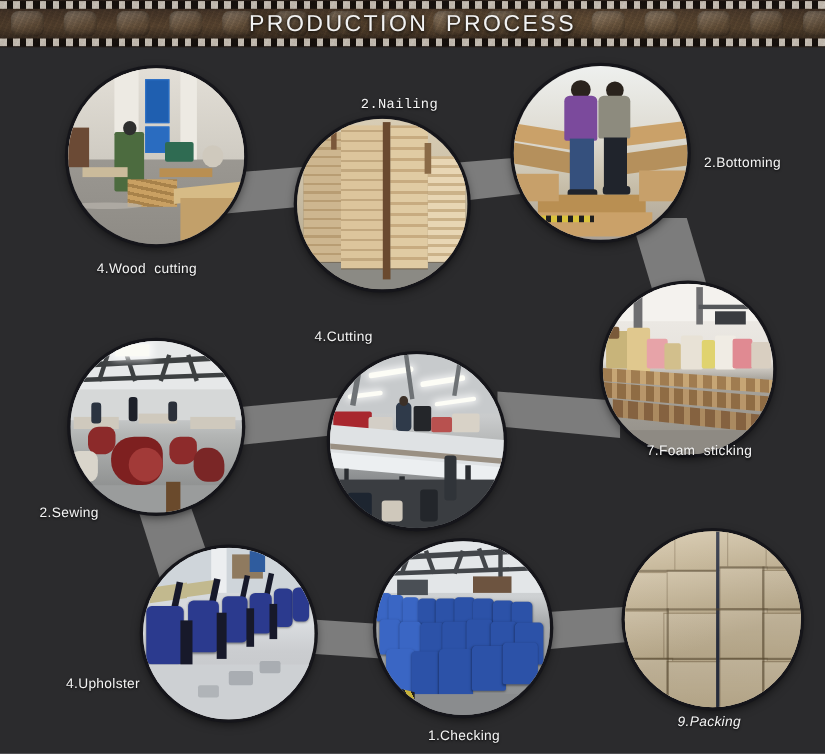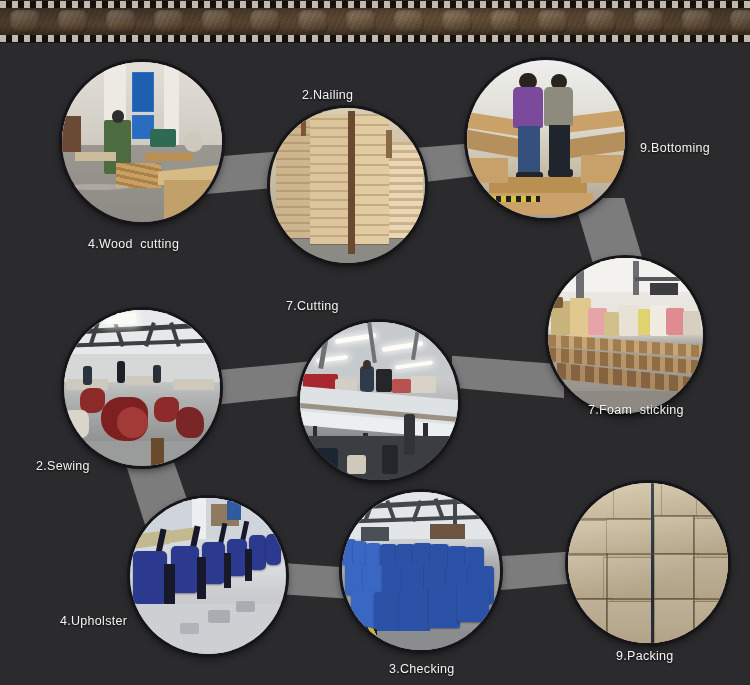--- a/index.html
+++ b/index.html
@@ -149,20 +149,21 @@
         <div class="frame" style="left: 538px;"></div>
         <div class="frame" style="left: 586px;"></div>
         <div class="frame" style="left: 634px;"></div>
         <div class="frame" style="left: 682px;"></div>
         <div class="frame" style="left: 730px;"></div>
       </div>
     <div class="sprockets top"></div>
     <div class="sprockets bottom"></div>
     <div class="grain"></div>
   </div>
+  <div class="title">PRODUCTION  PROCESS</div>
 
   <div class="ribbon" style="left:196px;top:150px;width:100px;height:46px;
               clip-path:polygon(0% 18%,100% 0%,100% 78%,0% 98%);"></div>
 
   <div class="ribbon" style="left:400px;top:140px;width:100px;height:46px;
               clip-path:polygon(0% 20%,100% 2%,100% 72%,0% 98%);"></div>
 
   <div class="ribbon" style="left:566px;top:198px;width:94px;height:120px;
               clip-path:polygon(8% 0%,62% 0%,100% 100%,46% 100%);"></div>
 
@@ -215,21 +216,21 @@
           <div class="slat" style="left:4%;top:8%;width:22%;height:76%;background:repeating-linear-gradient(0deg,#cdb68f 0 6px,#b89d73 6px 8px);"></div>
           <div class="slat" style="left:26%;top:4%;width:26%;height:84%;background:repeating-linear-gradient(0deg,#dcc59c 0 7px,#c2a87f 7px 9px);"></div>
           <div class="post" style="left:50%;top:2%;width:5%;height:92%;background:#6a4a2f;"></div>
           <div class="slat" style="left:55%;top:4%;width:22%;height:84%;background:repeating-linear-gradient(0deg,#e0cba3 0 8px,#c7ab80 8px 10px);"></div>
           <div class="slat" style="left:77%;top:22%;width:22%;height:62%;background:repeating-linear-gradient(0deg,#e8d6b4 0 5px,#cbb289 5px 8px);"></div>
           <div class="post" style="left:75%;top:14%;width:4%;height:18%;background:#8a6a46;"></div>
           <div class="post" style="left:20%;top:0%;width:3%;height:18%;background:#7a573a;"></div>
         </div>
       </div>
     </div>
-    <div class="cap" style="left:302px;top:88px;">2.Nailing</div>
+    <div class="cap" style="left:328px;top:88px;font-family:Liberation Mono, monospace;">2.Nailing</div>
   </div>
 
   <div class="node" style="left:0;top:0;">
     <div class="circle" style="left:467px;top:60px;width:158px;height:158px;">
       <div class="ph">
         <div class="s3">
           <div class="frm" style="left:0;top:36%;width:40%;height:10%;transform:skewY(9deg);"></div>
           <div class="frm" style="left:0;top:48%;width:46%;height:12%;transform:skewY(10deg);background:#b5905c;"></div>
           <div class="frm" style="left:56%;top:34%;width:44%;height:10%;transform:skewY(-7deg);"></div>
           <div class="frm" style="left:58%;top:48%;width:42%;height:12%;transform:skewY(-8deg);background:#b5905c;"></div>
@@ -242,21 +243,21 @@
           <div class="dark" style="left:31%;top:71%;width:17%;height:5%;border-radius:3px;"></div>
           <div class="dark" style="left:51%;top:69%;width:16%;height:5%;border-radius:3px;"></div>
           <div class="plat" style="left:14%;top:74%;width:62%;height:12%;"></div>
           <div class="plat" style="left:10%;top:84%;width:70%;height:14%;background:#caa169;"></div>
           <div class="blk" style="left:12%;top:86%;width:34%;height:4%;background:repeating-linear-gradient(90deg,#1f1f1f 0 5px,#d9c33d 5px 10px);"></div>
           <div class="frm" style="left:0;top:62%;width:26%;height:16%;background:#c7a06a;"></div>
           <div class="frm" style="left:72%;top:60%;width:28%;height:18%;background:#c7a06a;"></div>
         </div>
       </div>
     </div>
-    <div class="cap" style="left:640px;top:141px;">9.Bottoming</div>
+    <div class="cap" style="left:640px;top:141px;">2.Bottoming</div>
   </div>
 
   <div class="node" style="left:0;top:0;">
     <div class="circle" style="left:548px;top:258px;width:155px;height:155px;">
       <div class="ph">
         <div class="s4">
           <div class="blk" style="left:0;top:0;width:100%;height:22%;background:#f4f2ee;"></div>
           <div class="blk" style="left:18%;top:4%;width:5%;height:26%;background:#6e6e70;"></div>
           <div class="blk" style="left:55%;top:2%;width:4%;height:22%;background:#6e6e70;"></div>
           <div class="blk" style="left:56%;top:12%;width:32%;height:3%;background:#55575a;"></div>
@@ -310,21 +311,21 @@
           <div class="leg" style="left:40%;top:70%;width:3%;height:28%;"></div>
           <div class="leg" style="left:78%;top:64%;width:3%;height:30%;"></div>
           <div class="blk" style="left:0;top:72%;width:100%;height:28%;background:#3a3d41;"></div>
           <div class="blk" style="left:10%;top:80%;width:14%;height:14%;background:#1d2530;border-radius:3px;"></div>
           <div class="blk" style="left:30%;top:84%;width:12%;height:12%;background:#cfc8bb;border-radius:3px;"></div>
           <div class="blk" style="left:52%;top:78%;width:10%;height:18%;background:#23262b;border-radius:3px;"></div>
           <div class="blk" style="left:66%;top:58%;width:7%;height:26%;background:#303439;border-radius:3px;"></div>
         </div>
       </div>
     </div>
-    <div class="cap" style="left:286px;top:299px;">7.Cutting</div>
+    <div class="cap" style="left:286px;top:299px;">4.Cutting</div>
   </div>
 
   <div class="node" style="left:0;top:0;">
     <div class="circle" style="left:64px;top:310px;width:156px;height:156px;">
       <div class="ph">
         <div class="s6">
           <div class="blk" style="left:0;top:0;width:100%;height:30%;background:#e6e8e9;"></div>
           <div class="truss" style="left:0;top:10%;width:100%;height:3%;transform:skewY(-3deg);"></div>
           <div class="truss" style="left:0;top:20%;width:100%;height:2.5%;transform:skewY(-2deg);"></div>
           <div class="truss" style="left:18%;top:8%;width:2.5%;height:16%;transform:rotate(18deg);"></div>
@@ -421,21 +422,21 @@
           <div class="seat" style="left:20%;top:63%;width:18%;height:26%;"></div>
           <div class="seat" style="left:36%;top:62%;width:20%;height:28%;"></div>
           <div class="seat" style="left:55%;top:60%;width:20%;height:26%;"></div>
           <div class="seat" style="left:73%;top:58%;width:20%;height:24%;"></div>
           <div class="blk" style="left:0;bottom:0;width:100%;height:12%;background:#8a8c8e;"></div>
           <div class="hz" style="left:0;top:84%;width:22%;height:4%;
                background:repeating-linear-gradient(60deg,#1f1f1f 0 5px,#c8b23a 5px 10px);transform:skewY(14deg);"></div>
         </div>
       </div>
     </div>
-    <div class="cap" style="left:389px;top:662px;">3.Checking</div>
+    <div class="cap" style="left:389px;top:662px;">1.Checking</div>
   </div>
 
   <div class="node" style="left:0;top:0;">
     <div class="circle" style="left:568px;top:483px;width:160px;height:160px;">
       <div class="ph">
         <div class="s9">
           <div class="box" style="left:-4%;top:-2%;width:34%;height:26%;"></div>
           <div class="box" style="left:28%;top:-4%;width:32%;height:28%;"></div>
           <div class="box" style="left:58%;top:-2%;width:24%;height:24%;"></div>
           <div class="box" style="left:80%;top:0%;width:26%;height:24%;"></div>
@@ -458,16 +459,16 @@
           <div class="seam" style="left:54%;top:72%;width:46%;height:1.2%;"></div>
           <div class="seam" style="left:0;top:22%;width:52%;height:1.2%;"></div>
           <div class="seam" style="left:0;top:72%;width:52%;height:1.2%;"></div>
           <div class="seam" style="left:24%;top:44%;width:1.2%;height:56%;"></div>
           <div class="seam" style="left:78%;top:20%;width:1.2%;height:80%;"></div>
           <div class="blk" style="left:0;top:0;width:100%;height:100%;
                background:linear-gradient(160deg,rgba(255,255,255,.16),rgba(0,0,0,.12) 60%);"></div>
         </div>
       </div>
     </div>
-    <div class="cap" style="left:616px;top:649px;">9.Packing</div>
+    <div class="cap" style="left:616px;top:649px;font-style:italic;">9.Packing</div>
   </div>
 
 </div>
 
 </body></html>

